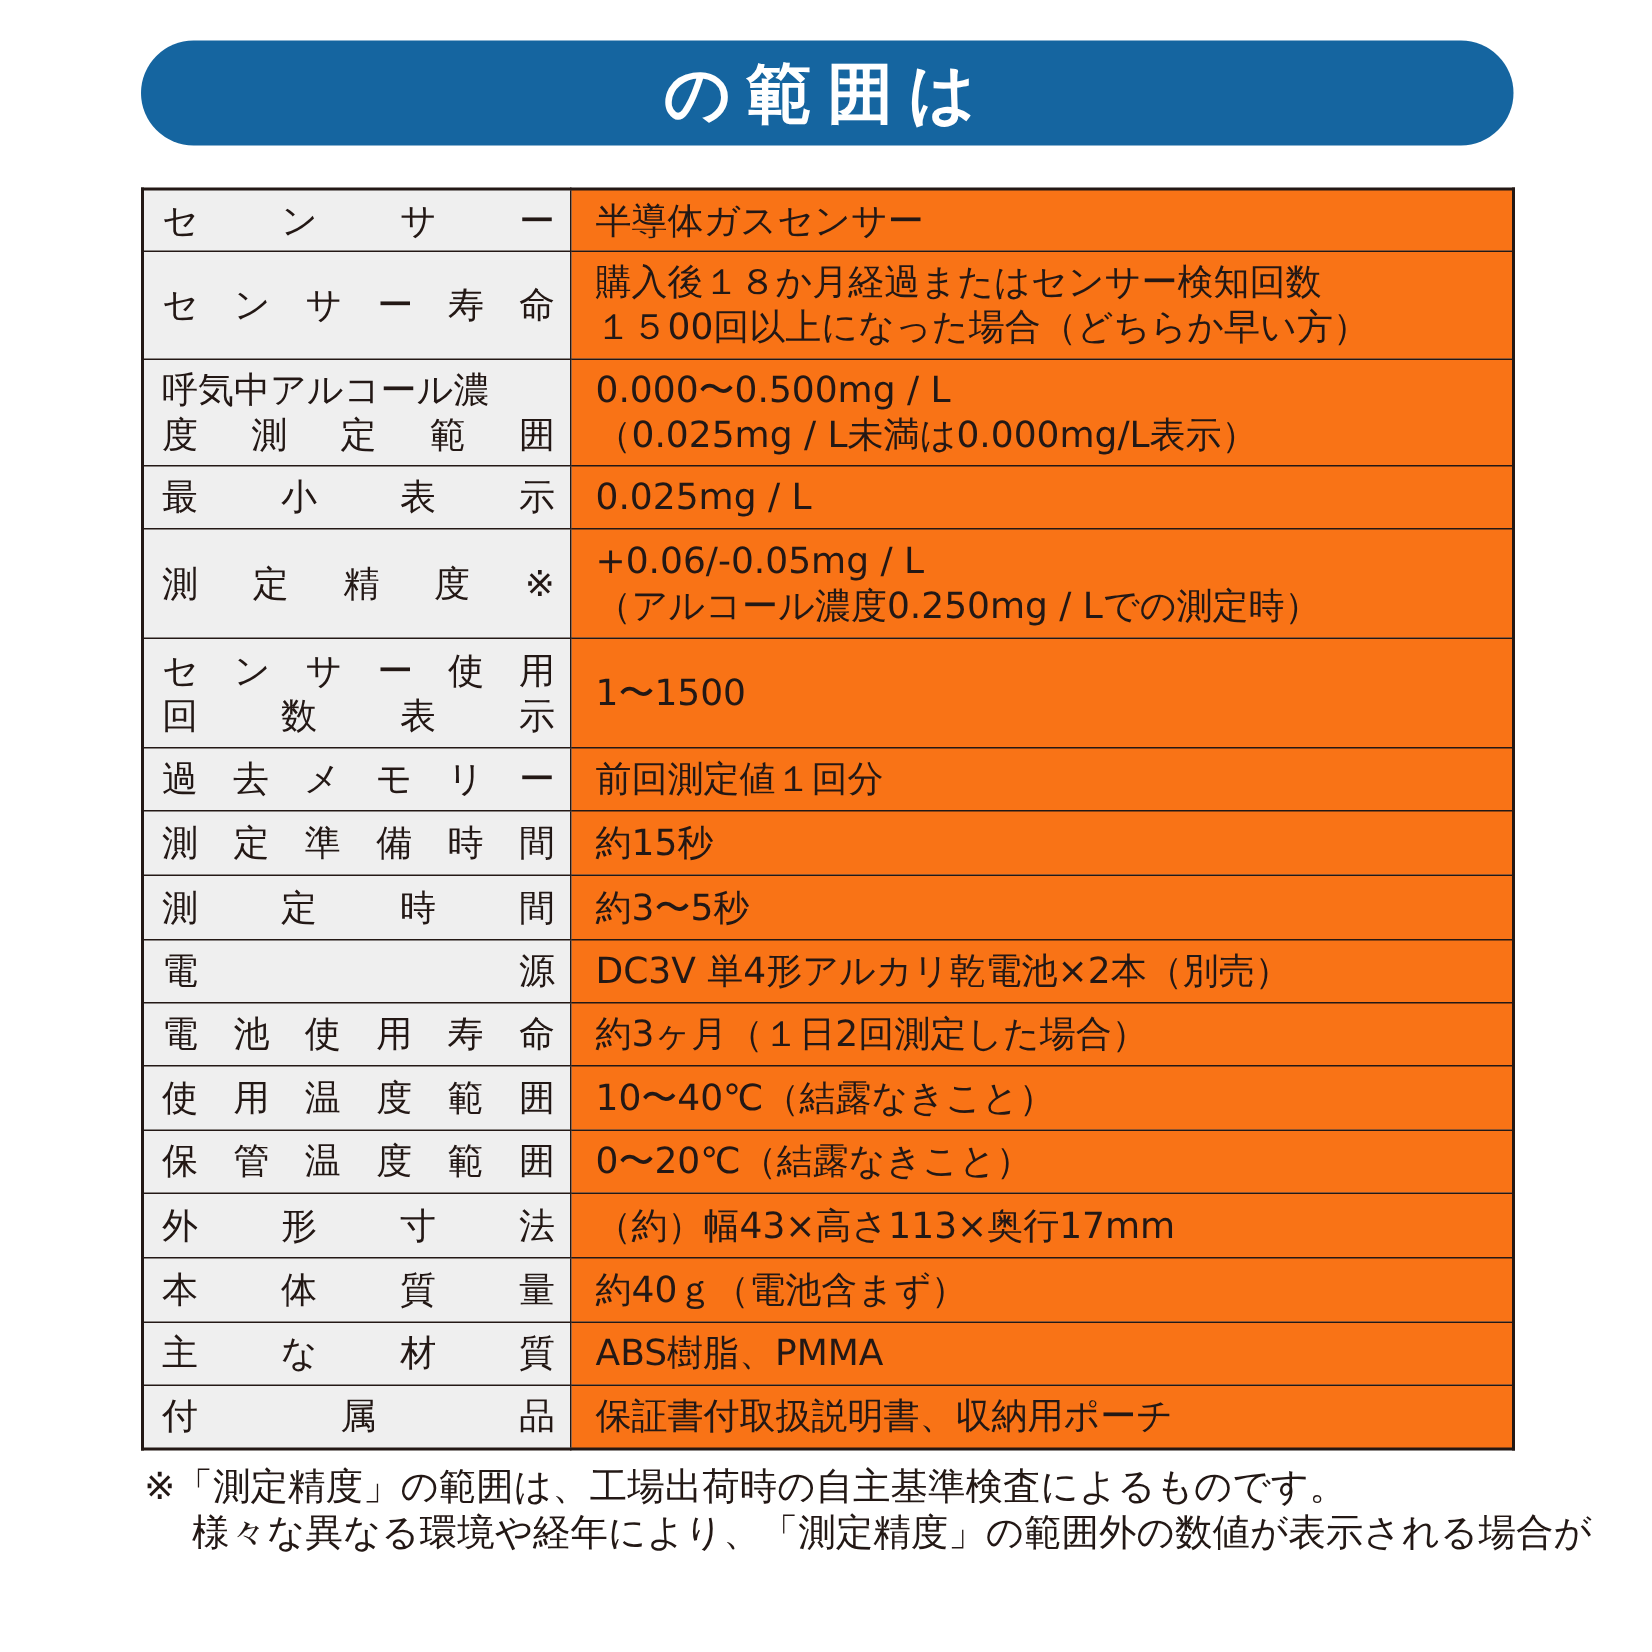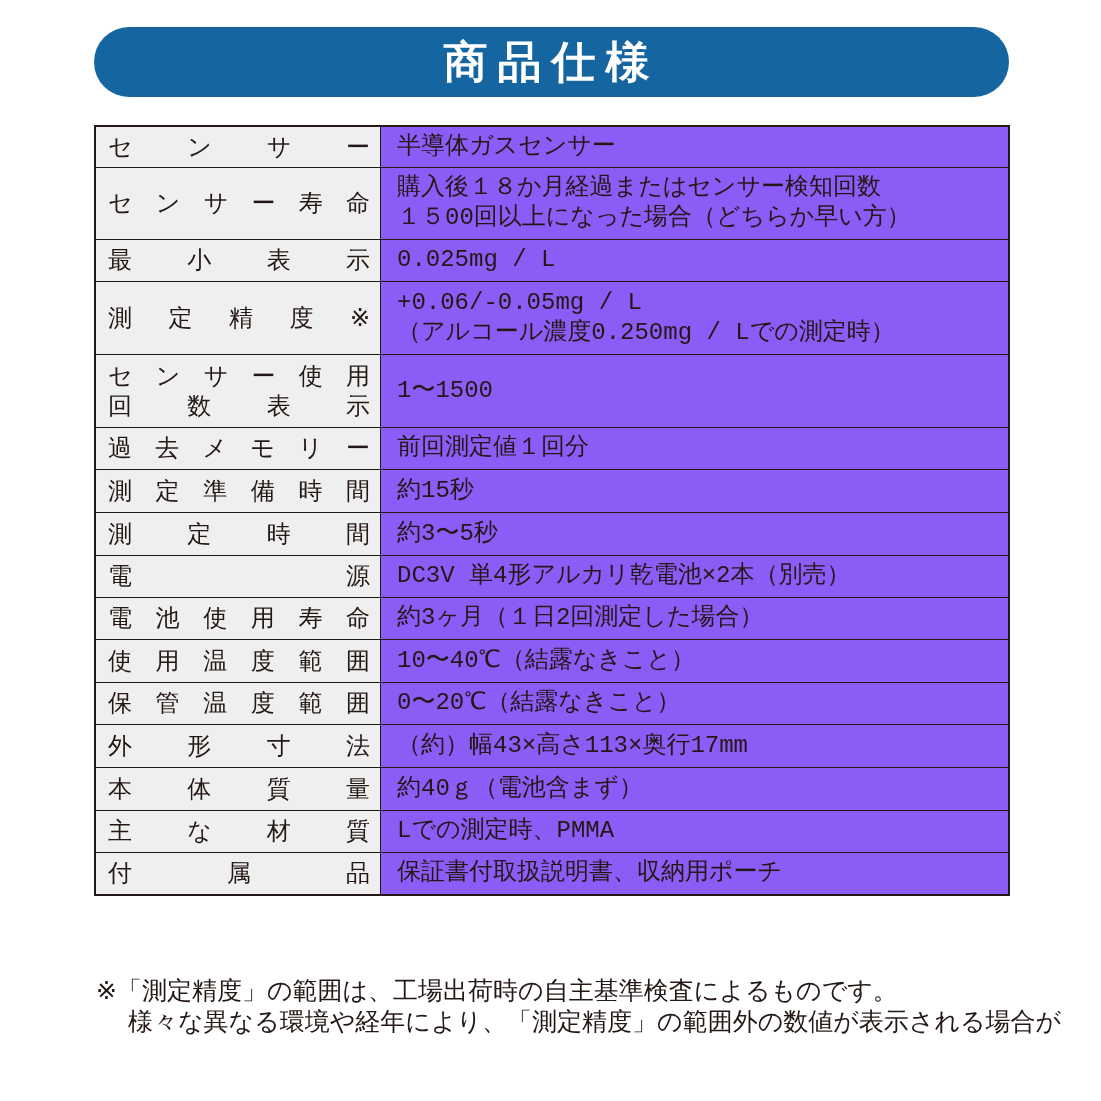--- a/index.html
+++ b/index.html
@@ -6,30 +6,30 @@
   body { width:1101px; height:1101px; position:relative; overflow:hidden;
          font-family:"DejaVu Sans", "Liberation Sans", sans-serif; color:#231815; }
   .banner { position:absolute; left:94px; top:27px; width:915px; height:70px;
             border-radius:35px; display:flex; align-items:center; justify-content:center; }
   .banner-title { color:#ffffff; font-size:44px; font-weight:bold; letter-spacing:10px; }
   table.spec { position:absolute; left:94px; top:125px; width:916px;
                border-collapse:collapse; table-layout:fixed; border:2px solid #231815; }
   table.spec td { border:1.5px solid #231815; padding:0; font-size:24px; vertical-align:middle; }
   td.label { width:262px; background:#efefef; padding:0 10px 0 12px !important; }
   td.label .line { display:flex; justify-content:space-between; line-height:30px; }
-  td.value { background:#8b5cf6; padding:0 0 0 16px !important; line-height:30px;font-family:Liberation Mono, monospace; }
+  td.value { background:#f97316; padding:0 0 0 16px !important; line-height:30px; }
   .footnote { position:absolute; left:96px; top:975px; width:960px; font-size:25px; line-height:31px; }
   .footnote .line { white-space:nowrap; }
   .footnote .indent { padding-left:32px; }
 </style>
 </head>
 <body>
 
 <div class="banner" style="background: rgb(21, 101, 160);">
-  <span class="banner-title">商品仕様</span>
+  <span class="banner-title">の範囲は</span>
 </div>
 
 <table class="spec">
   <tbody id="spec-body">
       <tr style="height: 41px;">
         <td class="label">
           <div class="line">
             <span>セ</span>
             <span>ン</span>
             <span>サ</span>
@@ -47,20 +47,38 @@
             <span>ン</span>
             <span>サ</span>
             <span>ー</span>
             <span>寿</span>
             <span>命</span>
           </div>
         </td>
         <td class="value">
           <div>購入後１８か月経過またはセンサー検知回数</div>
           <div>１５00回以上になった場合（どちらか早い方）</div>
+        </td>
+      </tr>
+      <tr style="height: 71px;">
+        <td class="label">
+          <div class="line">
+            <span>呼気中アルコール濃</span>
+          </div>
+          <div class="line">
+            <span>度</span>
+            <span>測</span>
+            <span>定</span>
+            <span>範</span>
+            <span>囲</span>
+          </div>
+        </td>
+        <td class="value">
+          <div>0.000〜0.500mg / L</div>
+          <div>（0.025mg / L未満は0.000mg/L表示）</div>
         </td>
       </tr>
       <tr style="height: 42px;">
         <td class="label">
           <div class="line">
             <span>最</span>
             <span>小</span>
             <span>表</span>
             <span>示</span>
           </div>
@@ -233,21 +251,21 @@
       <tr style="height: 42px;">
         <td class="label">
           <div class="line">
             <span>主</span>
             <span>な</span>
             <span>材</span>
             <span>質</span>
           </div>
         </td>
         <td class="value">
-          <div>Lでの測定時、PMMA</div>
+          <div>ABS樹脂、PMMA</div>
         </td>
       </tr>
       <tr style="height: 43px;">
         <td class="label">
           <div class="line">
             <span>付</span>
             <span>属</span>
             <span>品</span>
           </div>
         </td>

